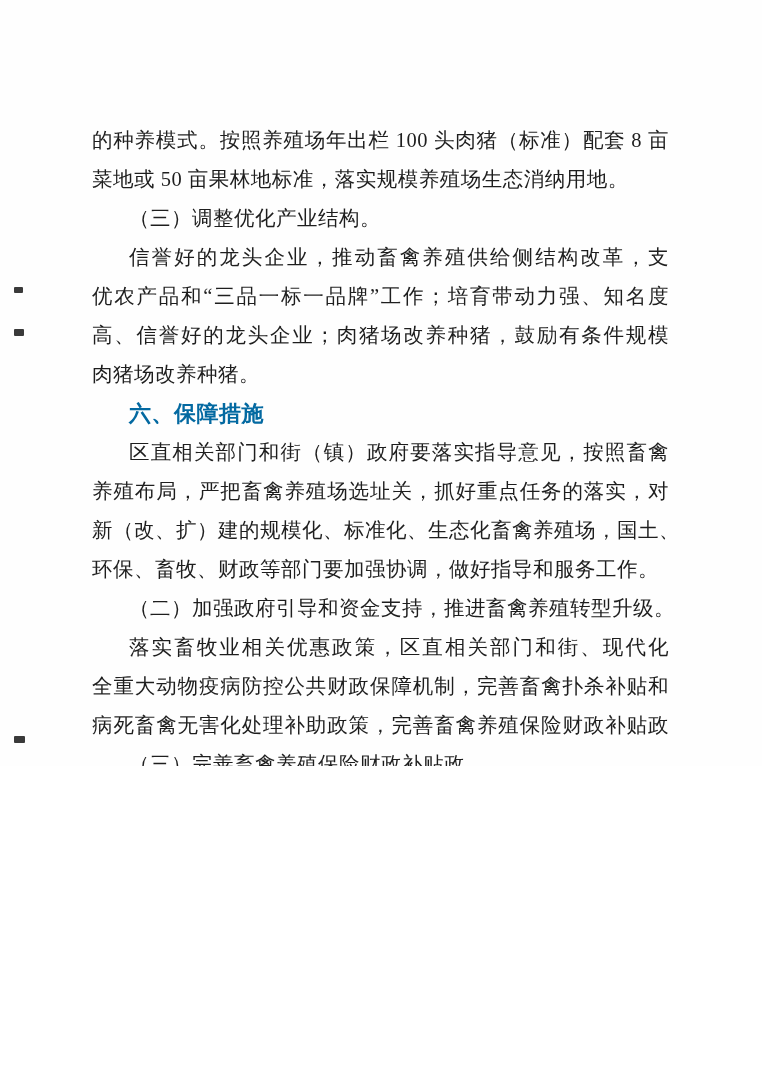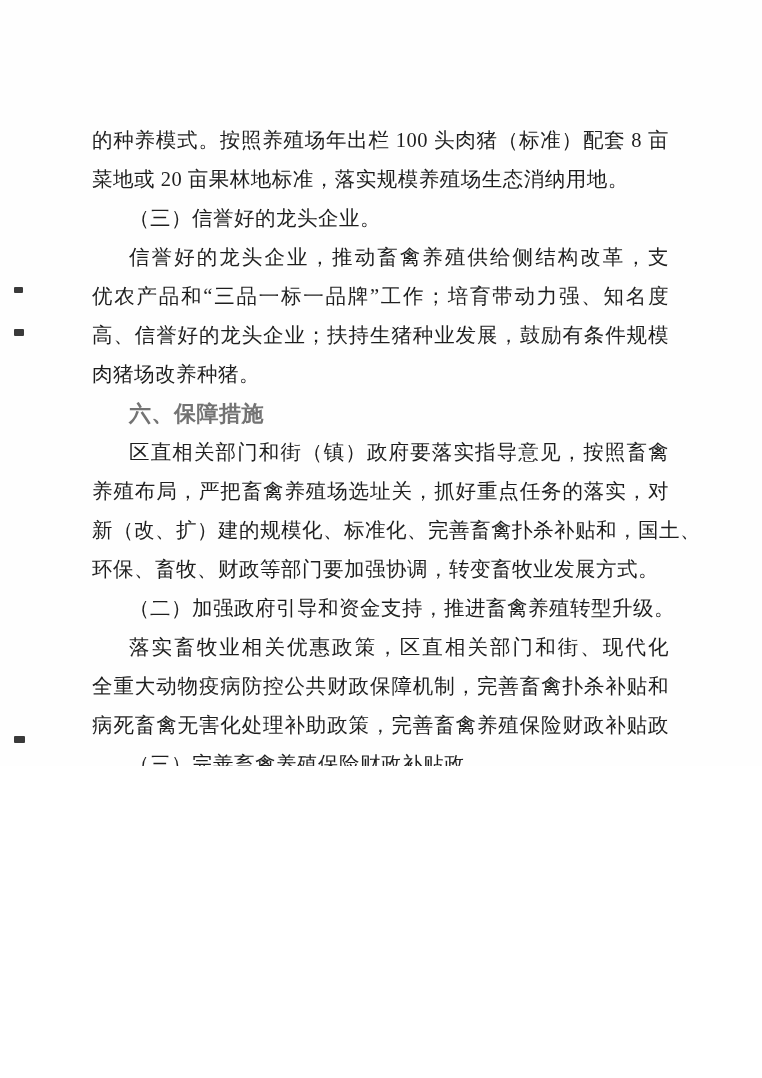--- a/index.html
+++ b/index.html
@@ -36,21 +36,21 @@
   .pline.fill {
     text-align-last: justify;
   }
   .pline.indent {
     text-indent: 37px;
   }
   .para.heading .pline {
     font-family: "Liberation Sans", "DejaVu Sans", sans-serif;
     font-weight: 700;
     font-size: 22px;
-    color: #737373;
+    color: #0369a1;
   }
   .page-number {
     position: absolute;
     left: 585px;
     top: 992px;
     font-size: 19px;
     letter-spacing: 1.5px;
     color: #2b2b2b;
     white-space: nowrap;
   }
@@ -60,39 +60,39 @@
     border-radius: 1px;
   }
 </style>
 </head>
 <body>
 
 <div class="page">
   <div class="text-block">
       <div class="para body">
         <div class="pline fill">的种养模式。按照养殖场年出栏 100 头肉猪（标准）配套 8 亩</div>
-        <div class="pline">菜地或 20 亩果林地标准，落实规模养殖场生态消纳用地。</div>
+        <div class="pline">菜地或 50 亩果林地标准，落实规模养殖场生态消纳用地。</div>
       </div>
       <div class="para body">
-        <div class="pline indent">（三）信誉好的龙头企业。</div>
+        <div class="pline indent">（三）调整优化产业结构。</div>
       </div>
       <div class="para body">
         <div class="pline fill indent">信誉好的龙头企业，推动畜禽养殖供给侧结构改革，支</div>
         <div class="pline fill">优农产品和“三品一标一品牌”工作；培育带动力强、知名度</div>
-        <div class="pline fill">高、信誉好的龙头企业；扶持生猪种业发展，鼓励有条件规模</div>
+        <div class="pline fill">高、信誉好的龙头企业；肉猪场改养种猪，鼓励有条件规模</div>
         <div class="pline">肉猪场改养种猪。</div>
       </div>
       <div class="para heading">
         <div class="pline indent">六、保障措施</div>
       </div>
       <div class="para body">
         <div class="pline fill indent">区直相关部门和街（镇）政府要落实指导意见，按照畜禽</div>
         <div class="pline fill">养殖布局，严把畜禽养殖场选址关，抓好重点任务的落实，对</div>
-        <div class="pline fill">新（改、扩）建的规模化、标准化、完善畜禽扑杀补贴和，国土、</div>
-        <div class="pline">环保、畜牧、财政等部门要加强协调，转变畜牧业发展方式。</div>
+        <div class="pline fill">新（改、扩）建的规模化、标准化、生态化畜禽养殖场，国土、</div>
+        <div class="pline">环保、畜牧、财政等部门要加强协调，做好指导和服务工作。</div>
       </div>
       <div class="para body">
         <div class="pline indent">（二）加强政府引导和资金支持，推进畜禽养殖转型升级。</div>
       </div>
       <div class="para body">
         <div class="pline fill indent">落实畜牧业相关优惠政策，区直相关部门和街、现代化</div>
         <div class="pline fill">全重大动物疫病防控公共财政保障机制，完善畜禽扑杀补贴和</div>
         <div class="pline fill">病死畜禽无害化处理补助政策，完善畜禽养殖保险财政补贴政</div>
       </div>
       <div class="para body">

